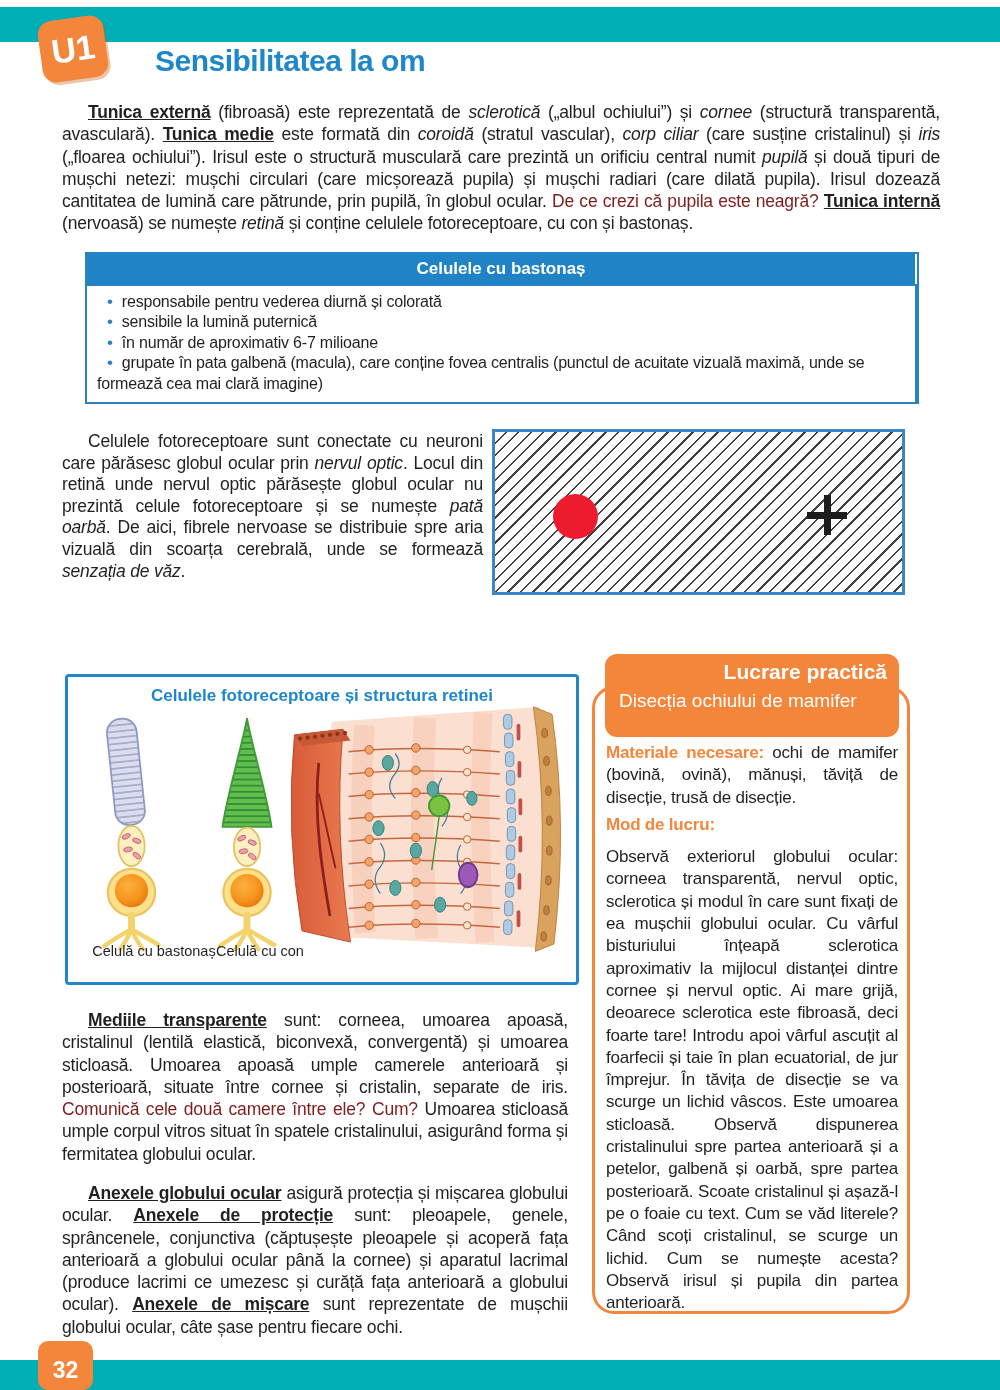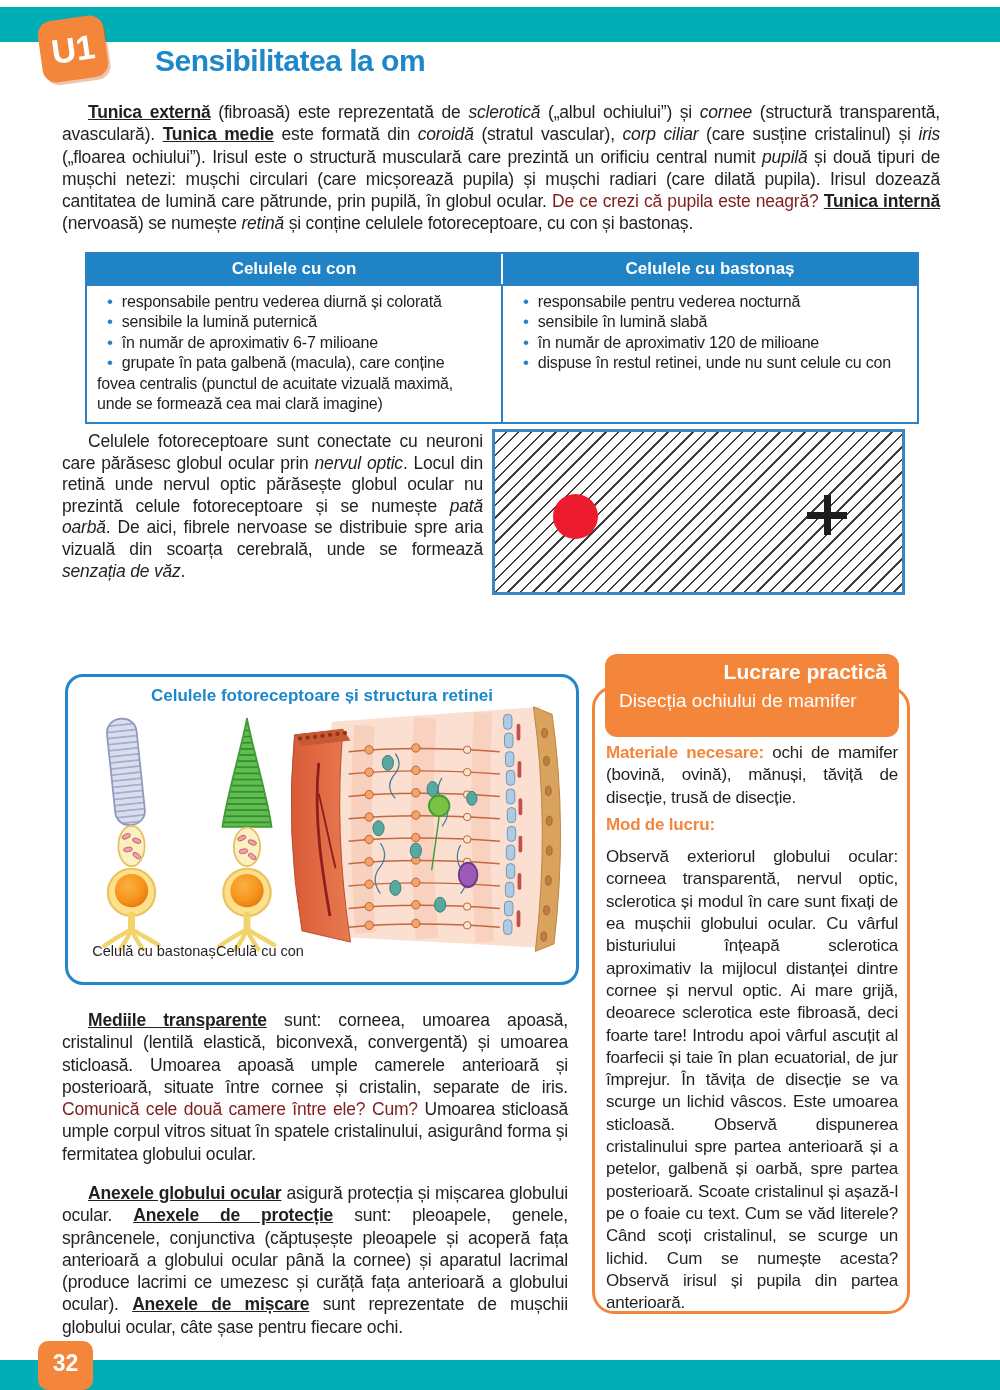--- a/index.html
+++ b/index.html
@@ -34,69 +34,62 @@
   .cell-item.wrap{text-indent:10px;}
   
   .blindspot{position:absolute;left:492px;top:429px;width:413px;height:166px;border:3px solid #3A87C8;
      box-sizing:border-box;background:repeating-linear-gradient(135deg,#ffffff 0px,#ffffff 7.2px,#3f3f3f 7.2px,#3f3f3f 8.8px);}
   .red-dot{position:absolute;left:58px;top:62px;width:45px;height:45px;border-radius:50%;background:#EC1B2E;}
   .plus{position:absolute;left:310px;top:61px;width:44px;height:44px;}
   .plus .h{position:absolute;left:2px;top:19px;width:40px;height:7px;background:#1c1c1c;}
   .plus .v{position:absolute;left:19px;top:2px;width:7px;height:40px;background:#1c1c1c;}
   
   .figure-box{position:absolute;left:65px;top:674px;width:514px;height:311px;border:3px solid #2386C9;
-      border-radius:18px;box-sizing:border-box;background:#fff;overflow:hidden;}
+      border-radius:4px;box-sizing:border-box;background:#fff;overflow:hidden;}
   .figure-title{position:absolute;left:0;top:9px;width:100%;text-align:center;color:#1E87C9;font-weight:bold;font-size:17px;}
   .fig-label{position:absolute;font-size:14.5px;color:#231F20;}
   
   .panel-box{position:absolute;left:592px;top:686px;width:318px;height:628px;border:3px solid #F4863B;
       border-radius:22px;box-sizing:border-box;background:#fff;}
   .panel-header{position:absolute;left:605px;top:654px;width:294px;height:83px;background:#F4863B;
       border-radius:12px;color:#fff;z-index:3;}
   .panel-tag{position:absolute;right:12px;top:6px;font-size:21px;font-weight:bold;}
   .panel-title{position:absolute;left:14px;top:36px;font-size:19px;}
   .panel-content{position:absolute;left:606px;top:742px;width:292px;text-align:justify;
       font-size:17px;line-height:22.3px;letter-spacing:-0.2px;z-index:4;}
   .mod-label{margin-top:5px;margin-bottom:10px;}
   
   .page-num{position:absolute;left:38px;top:1341px;width:55px;height:49px;background:#F4863B;border-radius:10px;
-     color:#fff;font-weight:bold;font-size:23px;display:flex;justify-content:center;padding-top:9px;box-sizing:border-box;z-index:5;}
+     color:#fff;font-weight:bold;font-size:23px;display:flex;justify-content:center;padding-top:16px;box-sizing:border-box;z-index:5;}
 </style>
 </head>
 <body>
 
 <div id="page">
 
   <div class="top-bar"></div>
 
   <div class="unit-badge">
     <span>U1</span>
   </div>
 
   <div class="page-title">Sensibilitatea la om</div>
 
   <div class="para indent" style="left:62px;top:101px;width:878px;"><span class="s-b">Tunica externă</span><span> (fibroasă) este reprezentată de </span><span class="s-i">sclerotică</span><span> („albul ochiului”) și </span><span class="s-i">cornee</span><span> (structură transparentă, avasculară). </span><span class="s-b">Tunica medie</span><span> este formată din </span><span class="s-i">coroidă</span><span> (stratul vascular), </span><span class="s-i">corp ciliar</span><span> (care susține cristalinul) și </span><span class="s-i">iris</span><span> („floarea ochiului”). Irisul este o structură musculară care prezintă un orificiu central numit </span><span class="s-i">pupilă</span><span> și două tipuri de mușchi netezi: mușchi circulari (care micșorează pupila) și mușchi radiari (care dilată pupila). Irisul dozează cantitatea de lumină care pătrunde, prin pupilă, în globul ocular. </span><span class="s-q">De ce crezi că pupila este neagră?</span><span> </span><span class="s-b">Tunica internă</span><span> (nervoasă) se numește </span><span class="s-i">retină</span><span> și conține celulele fotoreceptoare, cu con și bastonaș.</span></div>
 
   <div class="cmp-table">
     <div class="cmp-head">
-      <div class="hcell">Celulele cu con</div>
       <div class="hcell">Celulele cu bastonaș</div>
     </div>
     <div class="cmp-body">
       <div class="cmp-col first">
         <div class="cell-item">responsabile pentru vederea diurnă și colorată</div>
         <div class="cell-item">sensibile la lumină puternică</div>
         <div class="cell-item">în număr de aproximativ 6-7 milioane</div>
         <div class="cell-item wrap">grupate în pata galbenă (macula), care conține fovea centralis (punctul de acuitate vizuală maximă, unde se formează cea mai clară imagine)</div>
-      </div>
-      <div class="cmp-col">
-        <div class="cell-item">responsabile pentru vederea nocturnă</div>
-        <div class="cell-item">sensibile în lumină slabă</div>
-        <div class="cell-item">în număr de aproximativ 120 de milioane</div>
-        <div class="cell-item wrap">dispuse în restul retinei, unde nu sunt celule cu con</div>
       </div>
     </div>
   </div>
 
   <div class="para indent" style="left:62px;top:431px;width:421px;line-height:21.6px;"><span>Celulele fotoreceptoare sunt conectate cu neuroni care părăsesc globul ocular prin </span><span class="s-i">nervul optic</span><span>. Locul din retină unde nervul optic părăsește globul ocular nu prezintă celule fotoreceptoare și se numește </span><span class="s-i">pată oarbă</span><span>. De aici, fibrele nervoase se distribuie spre aria vizuală din scoarța cerebrală, unde se formează </span><span class="s-i">senzația de văz</span><span>.</span></div>
 
   <div class="blindspot">
     <div class="red-dot"></div>
     <div class="plus">
       <div class="h"></div>

